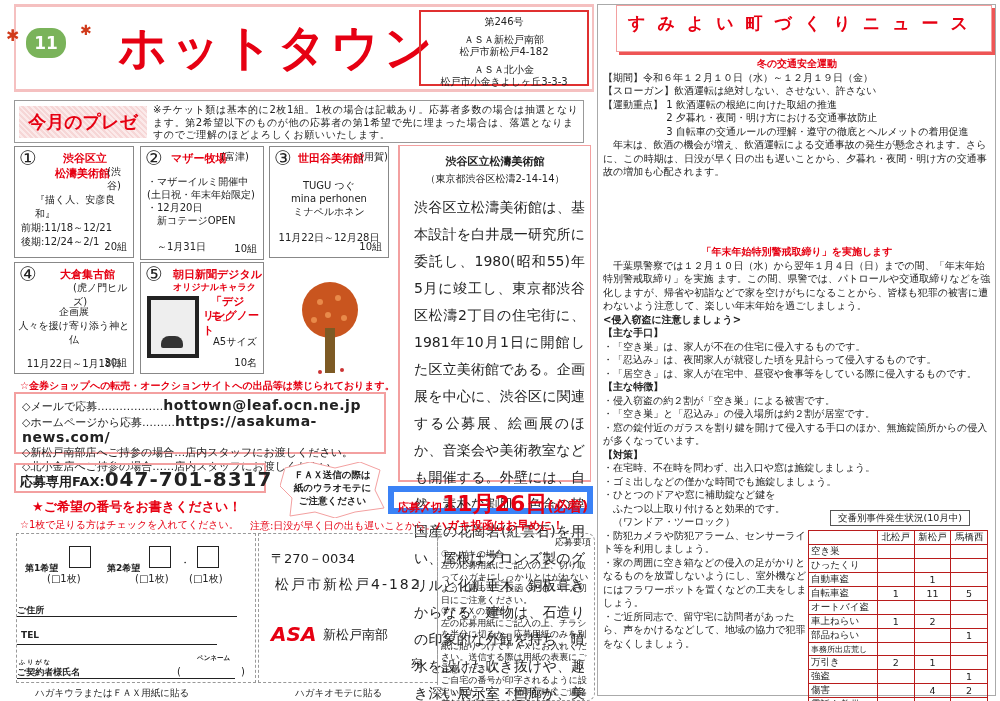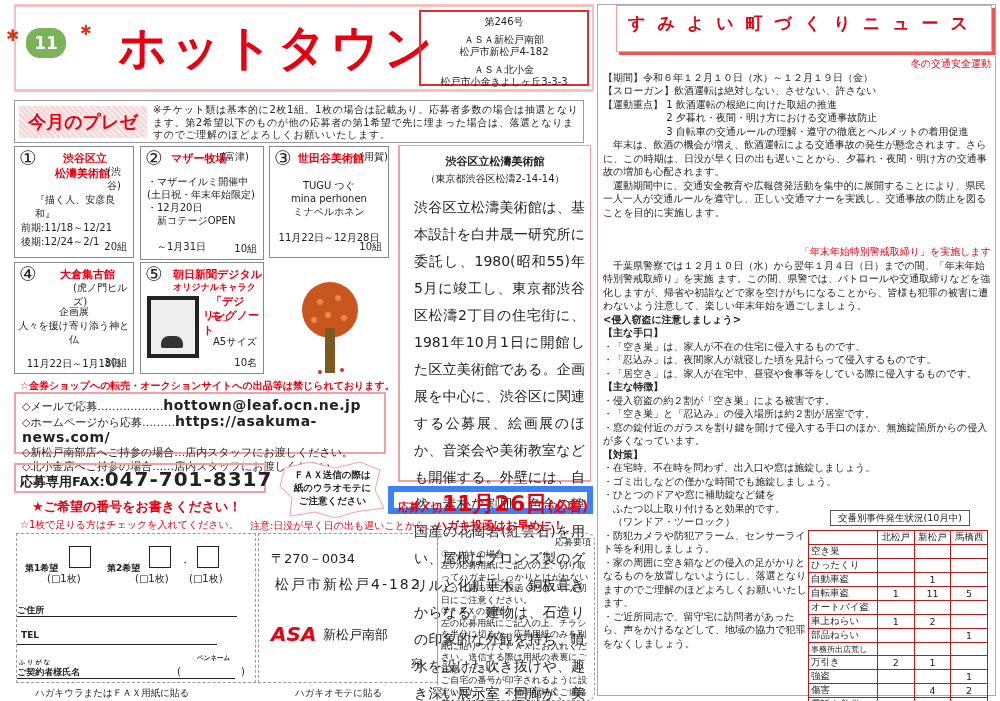--- a/index.html
+++ b/index.html
@@ -51,21 +51,21 @@
 #form-caption{left:35px;top:687px;font-size:9.5px}
 #address{left:258px;top:533px;width:180px;height:150px;border:1px dashed #999}
 #addr-caption{left:295px;top:687px;font-size:9.5px}
 #req{left:437px;top:533px;width:158px;height:168px;border:1px dashed #999;border-radius:8px;font-size:9px;line-height:11.5px;padding:3px 3px}
 
 #right{left:597px;top:4px;width:399px;height:692px;border:1px solid #aaa}
 #news-head{left:18px;top:0px;width:376px;height:47px;border:1px solid #f3a0a0;box-shadow:3px 3px 0 #e55}
 #news-title{font-size:17px;color:#e60012;text-align:center;letter-spacing:12px;margin-top:6px;font-weight:bold}
 #news-sub{font-size:9.5px;text-align:center;margin-top:6px}
 .rt{position:absolute;left:5px;width:388px;font-size:10px;line-height:13.5px}
-.sec-title{color:#e60012;text-align:right;font-weight:normal}
+.sec-title{color:#e60012;text-align:center;font-weight:bold}
 table{border-collapse:collapse;font-size:9.5px}
 td,th{border:1px solid #b91c1c;height:13px;padding:0 2px;font-weight:normal}
 </style>
 </head>
 <body>
 
 <div id="header" class="abs"></div>
 <span id="leaf1" class="abs">✱</span>
 <div id="month-badge" class="abs">11月</div>
 <span id="leaf2" class="abs">✱</span>
@@ -245,42 +245,41 @@
     <div id="news-title">すみよい町づくりニュース</div>
   </div>
   <div class="rt" style="top:52px">
     <div class="sec-title">冬の交通安全運動</div>
     <div>【期間】令和６年１２月１０日（水）～１２月１９日（金）</div>
     <div>【スローガン】飲酒運転は絶対しない、させない、許さない</div>
     <div>【運動重点】 1 飲酒運転の根絶に向けた取組の推進</div>
     <div style="white-space:pre">　　　　　　 2 夕暮れ・夜間・明け方における交通事故防止</div>
     <div style="white-space:pre">　　　　　　 3 自転車の交通ルールの理解・遵守の徹底とヘルメットの着用促進</div>
     <div>　年末は、飲酒の機会が増え、飲酒運転による交通事故の発生が懸念されます。さらに、この時期は、日没が早く日の出も遅いことから、夕暮れ・夜間・明け方の交通事故の増加も心配されます。</div>
-    <div>　運動期間中に、交通安全教育や広報啓発活動を集中的に展開することにより、県民一人一人が交通ルールを遵守し、正しい交通マナーを実践し、交通事故の防止を図ることを目的に実施します。</div>
   </div>
   <div class="rt" style="top:240px">
     <div class="sec-title">「年末年始特別警戒取締り」を実施します</div>
     <div>　千葉県警察では１２月１０日（水）から翌年１月４日（日）までの間、「年末年始特別警戒取締り」を実施 ます。この間、県警では、パトロールや交通取締りなどを強化しますが、帰省や初詣などで家を空けがちになることから、皆様も犯罪の被害に遭わないよう注意して、楽しい年末年始を過ごしましょう。</div>
     <div style="font-weight:bold">&lt;侵入窃盗に注意しましょう&gt;</div>
     <div style="font-weight:bold">【主な手口】</div>
     <div>・「空き巣」は、家人が不在の住宅に侵入するものです。</div>
     <div>・「忍込み」は、夜間家人が就寝した頃を見計らって侵入するものです。</div>
     <div>・「居空き」は、家人が在宅中、昼寝や食事等をしている際に侵入するものです。</div>
     <div style="font-weight:bold">【主な特徴】</div>
     <div>・侵入窃盗の約２割が「空き巣」による被害です。</div>
     <div>・「空き巣」と「忍込み」の侵入場所は約２割が居室です。</div>
     <div>・窓の錠付近のガラスを割り鍵を開けて侵入する手口のほか、無施錠箇所からの侵入が多くなっています。</div>
     <div style="font-weight:bold">【対策】</div>
     <div>・在宅時、不在時を問わず、出入口や窓は施錠しましょう。</div>
     <div>・ゴミ出しなどの僅かな時間でも施錠しましょう。</div>
     <div>・ひとつのドアや窓に補助錠など鍵を</div>
     <div style="white-space:pre">　ふたつ以上取り付けると効果的です。</div>
     <div style="white-space:pre">　（ワンドア・ツーロック）</div>
     <div style="width:205px">・防犯カメラや防犯アラーム、センサーライト等を利用しましょう。</div>
-    <div style="width:205px">・家の周囲に空き箱などの侵入の足がかりとなるものを放置しないようにし、落選となりますのでご理解のほどよろしくお願いいたします。</div>
+    <div style="width:205px">・家の周囲に空き箱などの侵入の足がかりとなるものを放置しないようにし、室外機などにはフラワーポットを置くなどの工夫をしましょう。</div>
     <div style="width:205px">・ご近所同志で、留守宅に訪問者があったら、声をかけるなどして、地域の協力で犯罪をなくしましょう。</div>
   </div>
 
   <div class="abs" style="left:232px;top:505px;width:140px;height:16px;border:1px solid #555;font-size:9.5px;text-align:center;line-height:14px">交番別事件発生状況(10月中)</div>
   <table class="abs" style="left:210px;top:525px;width:180px">
     <tbody>
         <tr>
           <th></th>
           <th>北松戸</th>
           <th>新松戸</th>

